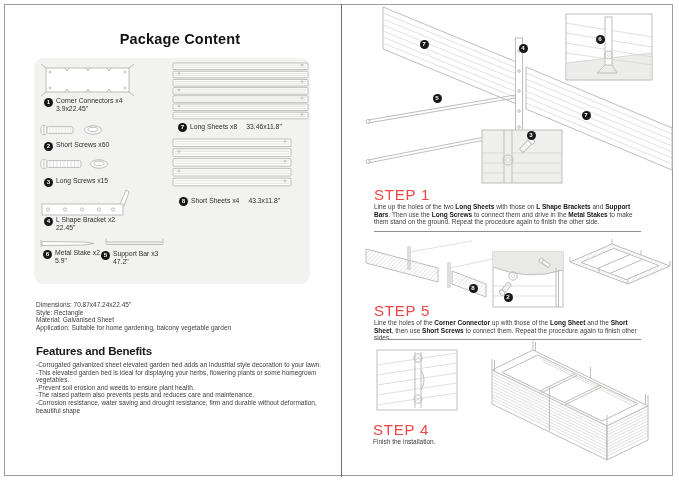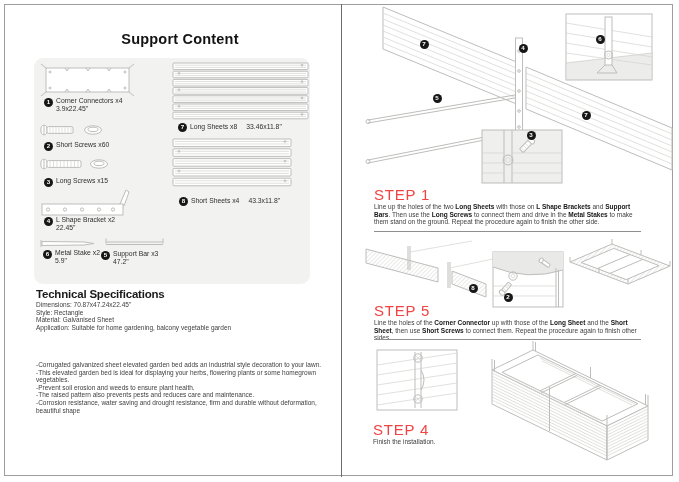--- a/index.html
+++ b/index.html
@@ -30,21 +30,21 @@
   .lnf{stroke:#bdbdbb;fill:#ffffff;stroke-width:1;}
   .thin{stroke:#d2d2d0;fill:none;stroke-width:.7;}
 </style>
 </head>
 <body>
 
 <div class="page">
   <div class="frame"></div>
   <div class="vdiv"></div>
 
-  <div class="title">Support Content</div>
+  <div class="title">Package Content</div>
   <div class="panel"></div>
 
   <svg class="panel-svg" width="276" height="226" viewBox="0 0 276 226">
     <g>
       <rect class="lnf" x="12" y="10" width="83" height="24"></rect>
       <path class="ln" d="M12,10 L7,6 M95,10 L100,6 M12,34 L7,38 M95,34 L100,38"></path>
       <path class="ln" d="M31,10 l2,3 l2,-3 M52,10 l2,3 l2,-3 M73,10 l2,3 l2,-3 M31,34 l2,-3 l2,3 M52,34 l2,-3 l2,3 M73,34 l2,-3 l2,3"></path>
       <circle class="ln" cx="16" cy="14" r="1"></circle>
         <circle class="ln" cx="91" cy="14" r="1"></circle>
       <circle class="ln" cx="16" cy="30" r="1"></circle>
@@ -158,28 +158,28 @@
       </div>
   </div>
   <div class="pkg-row" style="left:179px;top:196px;">
     <div class="badge">8</div>
     <div class="pkg-inline">
         <span>Short Sheets x4</span>
         <span>43.3x11.8"</span>
       </div>
   </div>
 
-  <div class="sec-h" style="left:36px;top:288px;">Technical Specifications</div>
   <div class="small-block" style="left:36px;top:301px;width:290px;">
     <span>Dimensions:  70.87x47.24x22.45"</span>
     <span>Style: Rectangle</span>
     <span>Material: Galvanised Sheet</span>
     <span>Application: Suitable for home gardening, balcony vegetable garden</span>
   </div>
 
+  <div class="sec-h" style="left:36px;top:345px;">Features and Benefits</div>
   <div class="small-block" style="left:36px;top:361px;width:300px;">
     <span>-Corrugated galvanized sheet elevated garden bed adds an industrial style decoration to your lawn.</span>
     <span>-This elevated garden bed is ideal for displaying your herbs, flowering plants or some homegrown vegetables.</span>
     <span>-Prevent soil erosion and weeds to ensure plant health.</span>
     <span>-The raised pattern also prevents pests and reduces care and maintenance.</span>
     <span>-Corrosion resistance, water saving and drought resistance, firm and durable without deformation, beautiful shape</span>
   </div>
 
   <svg style="left:355px;top:3px;" width="320" height="182" viewBox="0 0 320 182">
     <g>

